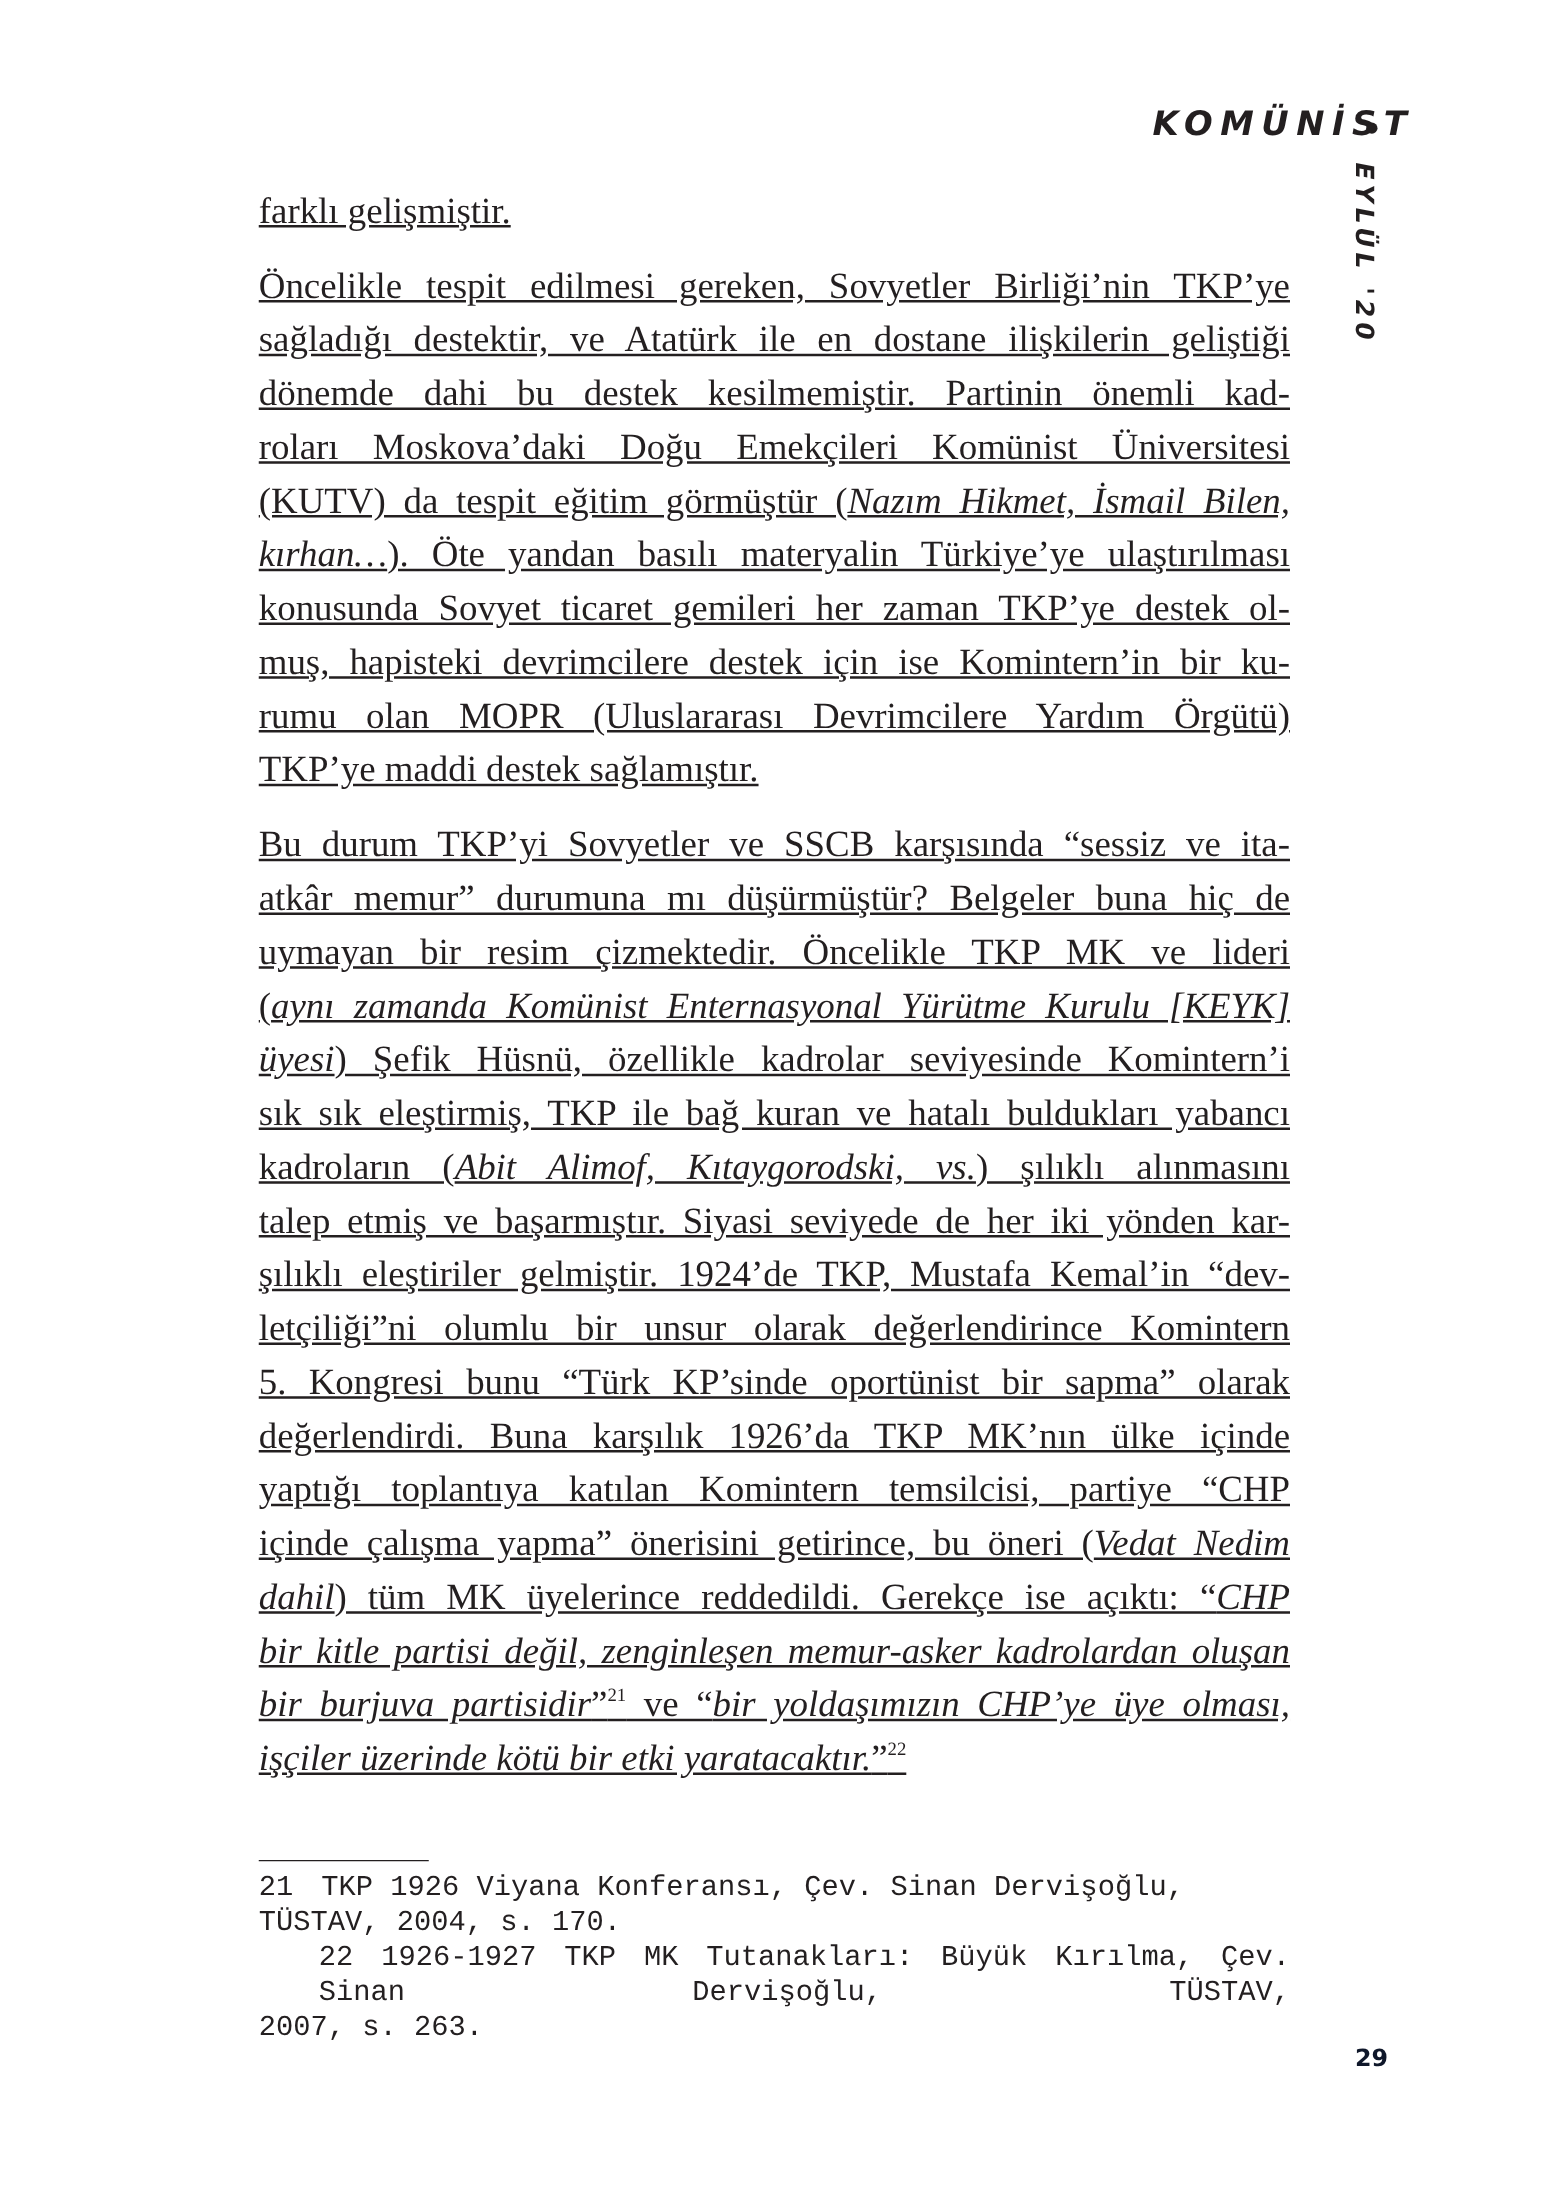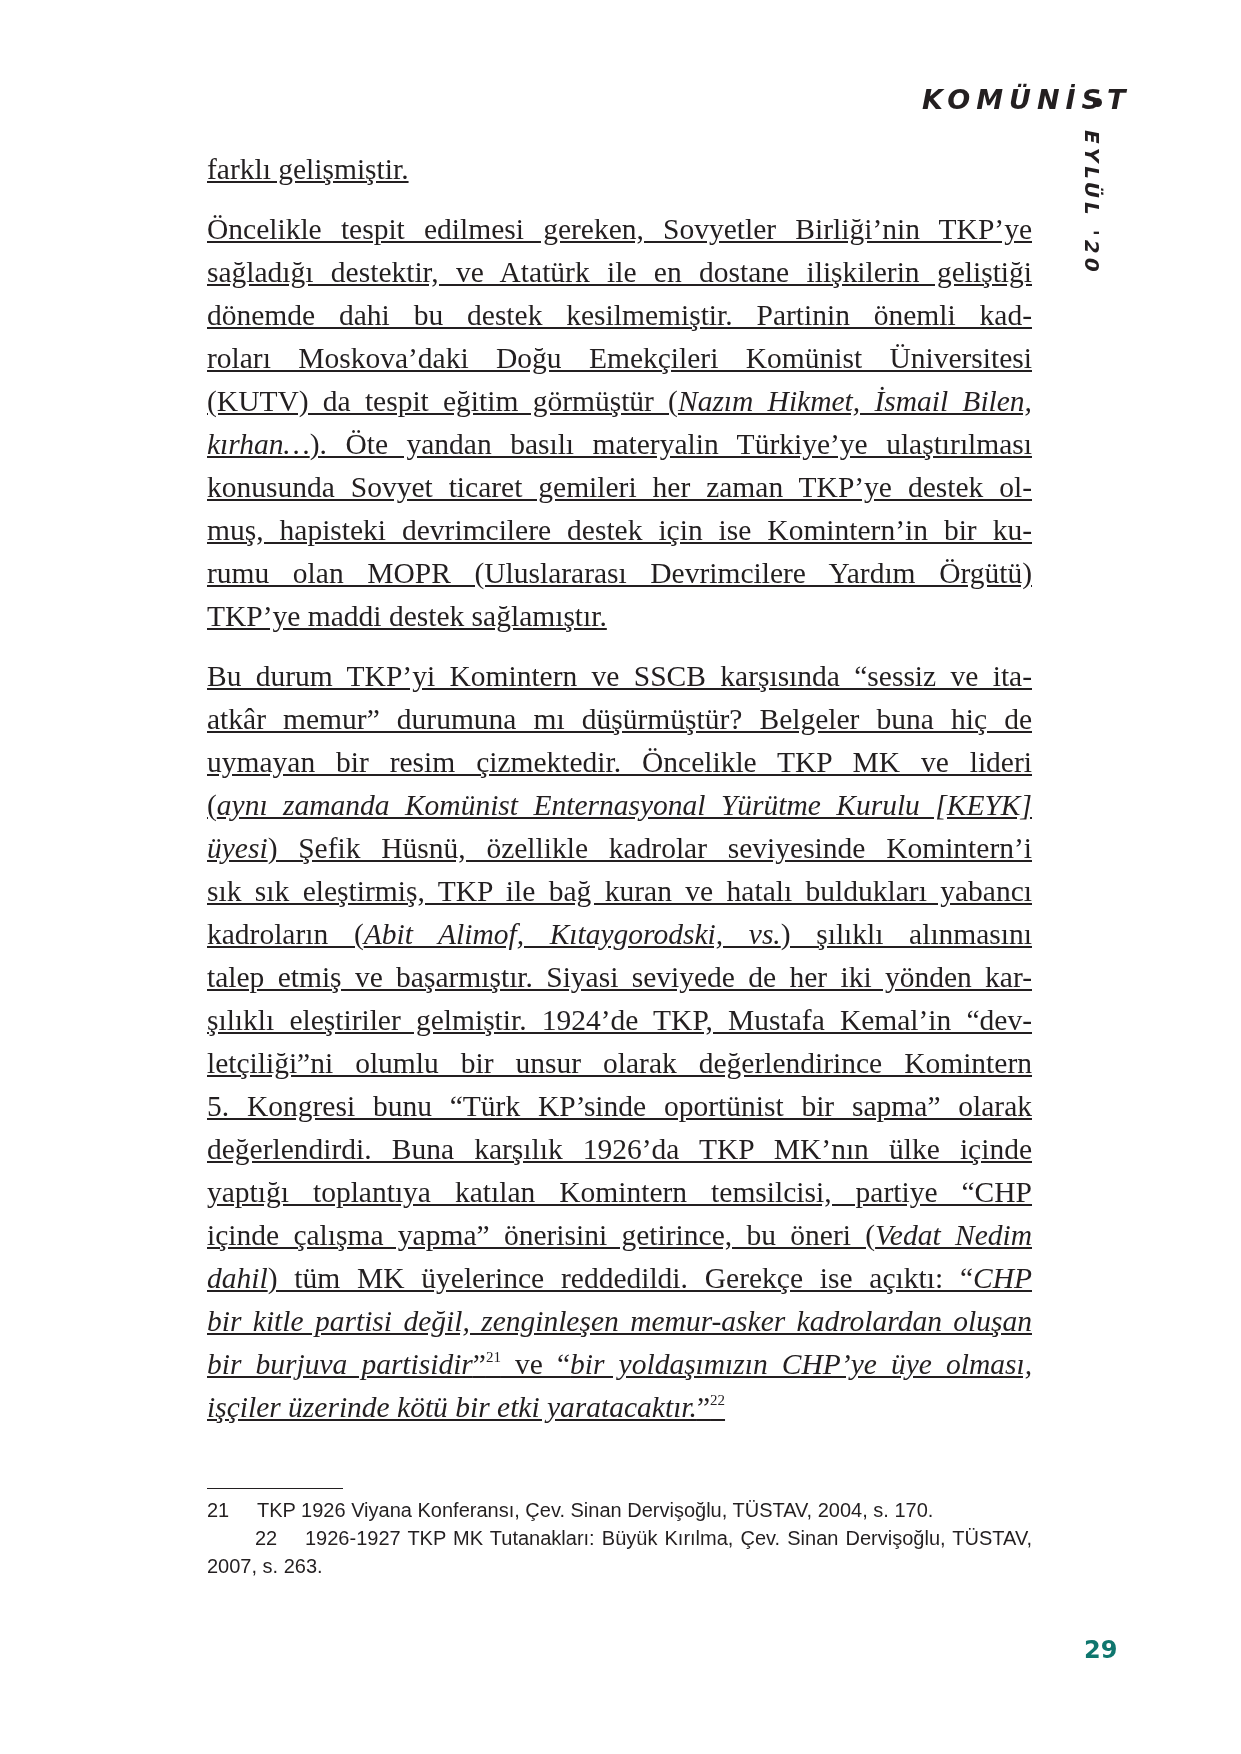--- a/index.html
+++ b/index.html
@@ -25,28 +25,28 @@
     font-family: "Liberation Serif", serif; font-size: 29.5px; line-height: 43px; color: #231f20;
   }
   .para { margin: 0 0 17px 0; }
   .line { display: block; text-align: justify; text-align-last: justify; white-space: nowrap; height: 43px; text-decoration: underline; }
   .line.last { text-align-last: left; }
   em { font-style: italic; }
   sup { font-size: 15px; vertical-align: 12px; line-height: 0; }
   .fn-rule { position: absolute; left: 207px; top: 1488px; width: 136px; height: 1px; background: #231f20; }
   .footnotes {
     position: absolute; left: 207px; top: 1496px; width: 825px;
-    font-family: Liberation Sans, sans-serif; font-size: 20px; line-height: 28px; color: #231f20;
+    font-family: Liberation Mono, monospace; font-size: 23px; line-height: 28px; color: #231f20;
   }
   .fn { display: block; }
   .fn .num { display: inline-block; width: 50px; }
   .fn2 { text-align: justify; margin-left: 48px; }
   .page-number {
     position: absolute; left: 1084px; top: 1636px;
-    font-family: "DejaVu Sans", sans-serif; font-weight: bold; font-size: 24px; color: #0f766e;
+    font-family: "DejaVu Sans", sans-serif; font-weight: bold; font-size: 19px; color: #0f172a;
   }
 </style>
 </head>
 <body>
 
 <div class="page">
 
   <div class="header-title">KOMÜNİST</div>
   <div class="header-bullet"></div>
   <div class="header-vertical">EYLÜL '20</div>
@@ -64,21 +64,21 @@
       <span class="line">roları Moskova’daki Doğu Emekçileri Komünist Üniversitesi</span>
       <span class="line"><span>(KUTV) da tespit eğitim görmüştür (</span><em>Nazım Hikmet, İsmail Bilen,</em></span>
       <span class="line"><em>kırhan…</em><span>). Öte yandan basılı materyalin Türkiye’ye ulaştırılması</span></span>
       <span class="line">konusunda Sovyet ticaret gemileri her zaman TKP’ye destek ol-</span>
       <span class="line">muş, hapisteki devrimcilere destek için ise Komintern’in bir ku-</span>
       <span class="line">rumu olan MOPR (Uluslararası Devrimcilere Yardım Örgütü)</span>
       <span class="line last">TKP’ye maddi destek sağlamıştır.</span>
     </div>
 
     <div class="para">
-      <span class="line">Bu durum TKP’yi Komintern ve SSCB karşısında “sessiz ve ita-</span>
+      <span class="line">Bu durum TKP’yi Sovyetler ve SSCB karşısında “sessiz ve ita-</span>
       <span class="line">atkâr memur” durumuna mı düşürmüştür? Belgeler buna hiç de</span>
       <span class="line">uymayan bir resim çizmektedir. Öncelikle TKP MK ve lideri</span>
       <span class="line"><span>(</span><em>aynı zamanda Komünist Enternasyonal Yürütme Kurulu [KEYK]</em></span>
       <span class="line"><em>üyesi</em><span>) Şefik Hüsnü, özellikle kadrolar seviyesinde Komintern’i</span></span>
       <span class="line">sık sık eleştirmiş, TKP ile bağ kuran ve hatalı buldukları yabancı</span>
       <span class="line"><span>kadroların (</span><em>Abit Alimof, Kıtaygorodski, vs.</em><span>) şılıklı alınmasını</span></span>
       <span class="line">talep etmiş ve başarmıştır. Siyasi seviyede de her iki yönden kar-</span>
       <span class="line">şılıklı eleştiriler gelmiştir. 1924’de TKP, Mustafa Kemal’in “dev-</span>
       <span class="line">letçiliği”ni olumlu bir unsur olarak değerlendirince Komintern</span>
       <span class="line">5. Kongresi bunu “Türk KP’sinde oportünist bir sapma” olarak</span>

